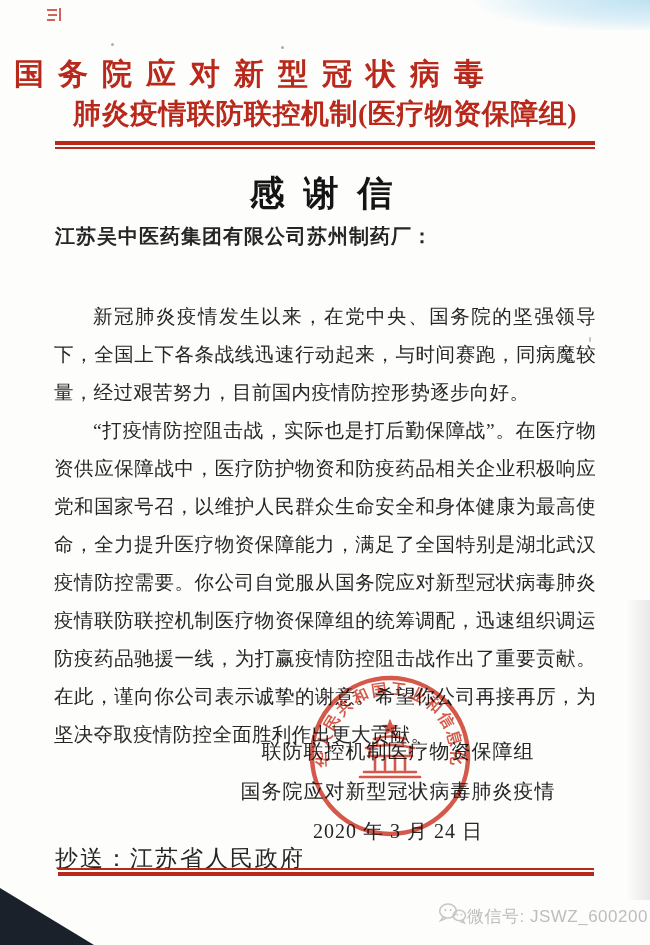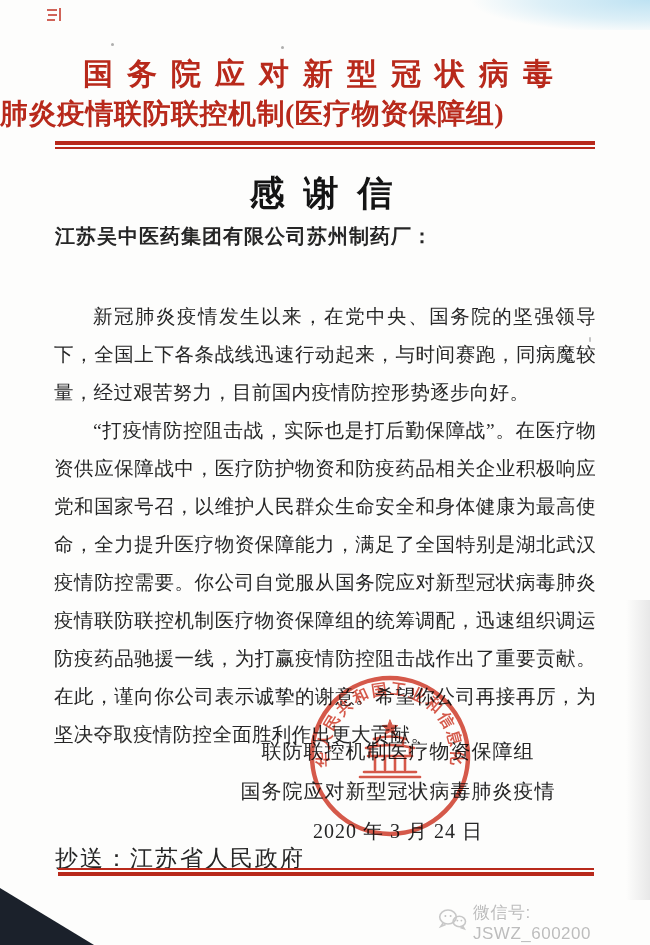--- a/index.html
+++ b/index.html
@@ -24,26 +24,26 @@
     clip-path:polygon(0 0, 100% 100%, 0 100%);
   }
   .stamp-fragment{position:absolute;left:45px;top:6px;opacity:.9;}
   .speck{position:absolute;width:3px;height:3px;border-radius:50%;background:#9a9a9a;opacity:.8;}
   .speck.s1{left:111px;top:43px;}
   .speck.s2{left:281px;top:46px;}
   .speck.s3{left:589px;top:337px;width:2px;height:5px;border-radius:2px;background:#b5b5b5;}
 
   
   .org-line1{
-    position:absolute;top:54px;left:0;right:0;text-align:center;
+    position:absolute;top:54px;left:0;right:0;text-align:left;
     font-size:30px;font-weight:bold;color:var(--c-red,#b8291b);
-    letter-spacing:14px;font-family:Liberation Mono, monospace;
+    letter-spacing:14px;padding-left:14px;font-family:Liberation Mono, monospace;
   }
   .org-line2{
-    position:absolute;top:95px;left:0;right:0;
+    position:absolute;top:95px;left:0;right:0;text-align:center;
     font-size:28px;font-weight:bold;color:var(--c-red,#b8291b);
     letter-spacing:.5px;
   }
   .rule-top{position:absolute;top:141px;left:55px;width:540px;}
   .rule-top .thick{height:4px;background:var(--c-red,#b8291b);}
   .rule-top .thin{height:2px;background:var(--c-red,#b8291b);margin-top:2px;}
 
   .letter-title{
     position:absolute;top:170px;left:0;right:0;text-align:center;
     font-size:35px;font-weight:bold;color:#141414;
@@ -72,21 +72,21 @@
   .rule-bottom .thin{height:2px;background:var(--c-red,#b8291b);}
   .rule-bottom .thick{height:4px;background:var(--c-red,#b8291b);margin-top:2px;}
 
   .seal{
     position:absolute;left:305px;top:671px;width:170px;height:170px;
     opacity:.84;mix-blend-mode:multiply;
   }
   .seal svg{display:block;}
 
   .wechat{
-    position:absolute;left:437px;top:901px;display:flex;align-items:center;gap:6px;
+    position:absolute;left:437px;top:901px;display:flex;align-items:center;
     font-family:"Liberation Sans","DejaVu Sans",sans-serif;
     font-size:17px;color:var(--c-gray,#bdbdbd);letter-spacing:.5px;
     text-shadow:0 1px 0 rgba(255,255,255,.9);
   }
 </style>
 </head>
 <body>
 
 <div class="page">
 

